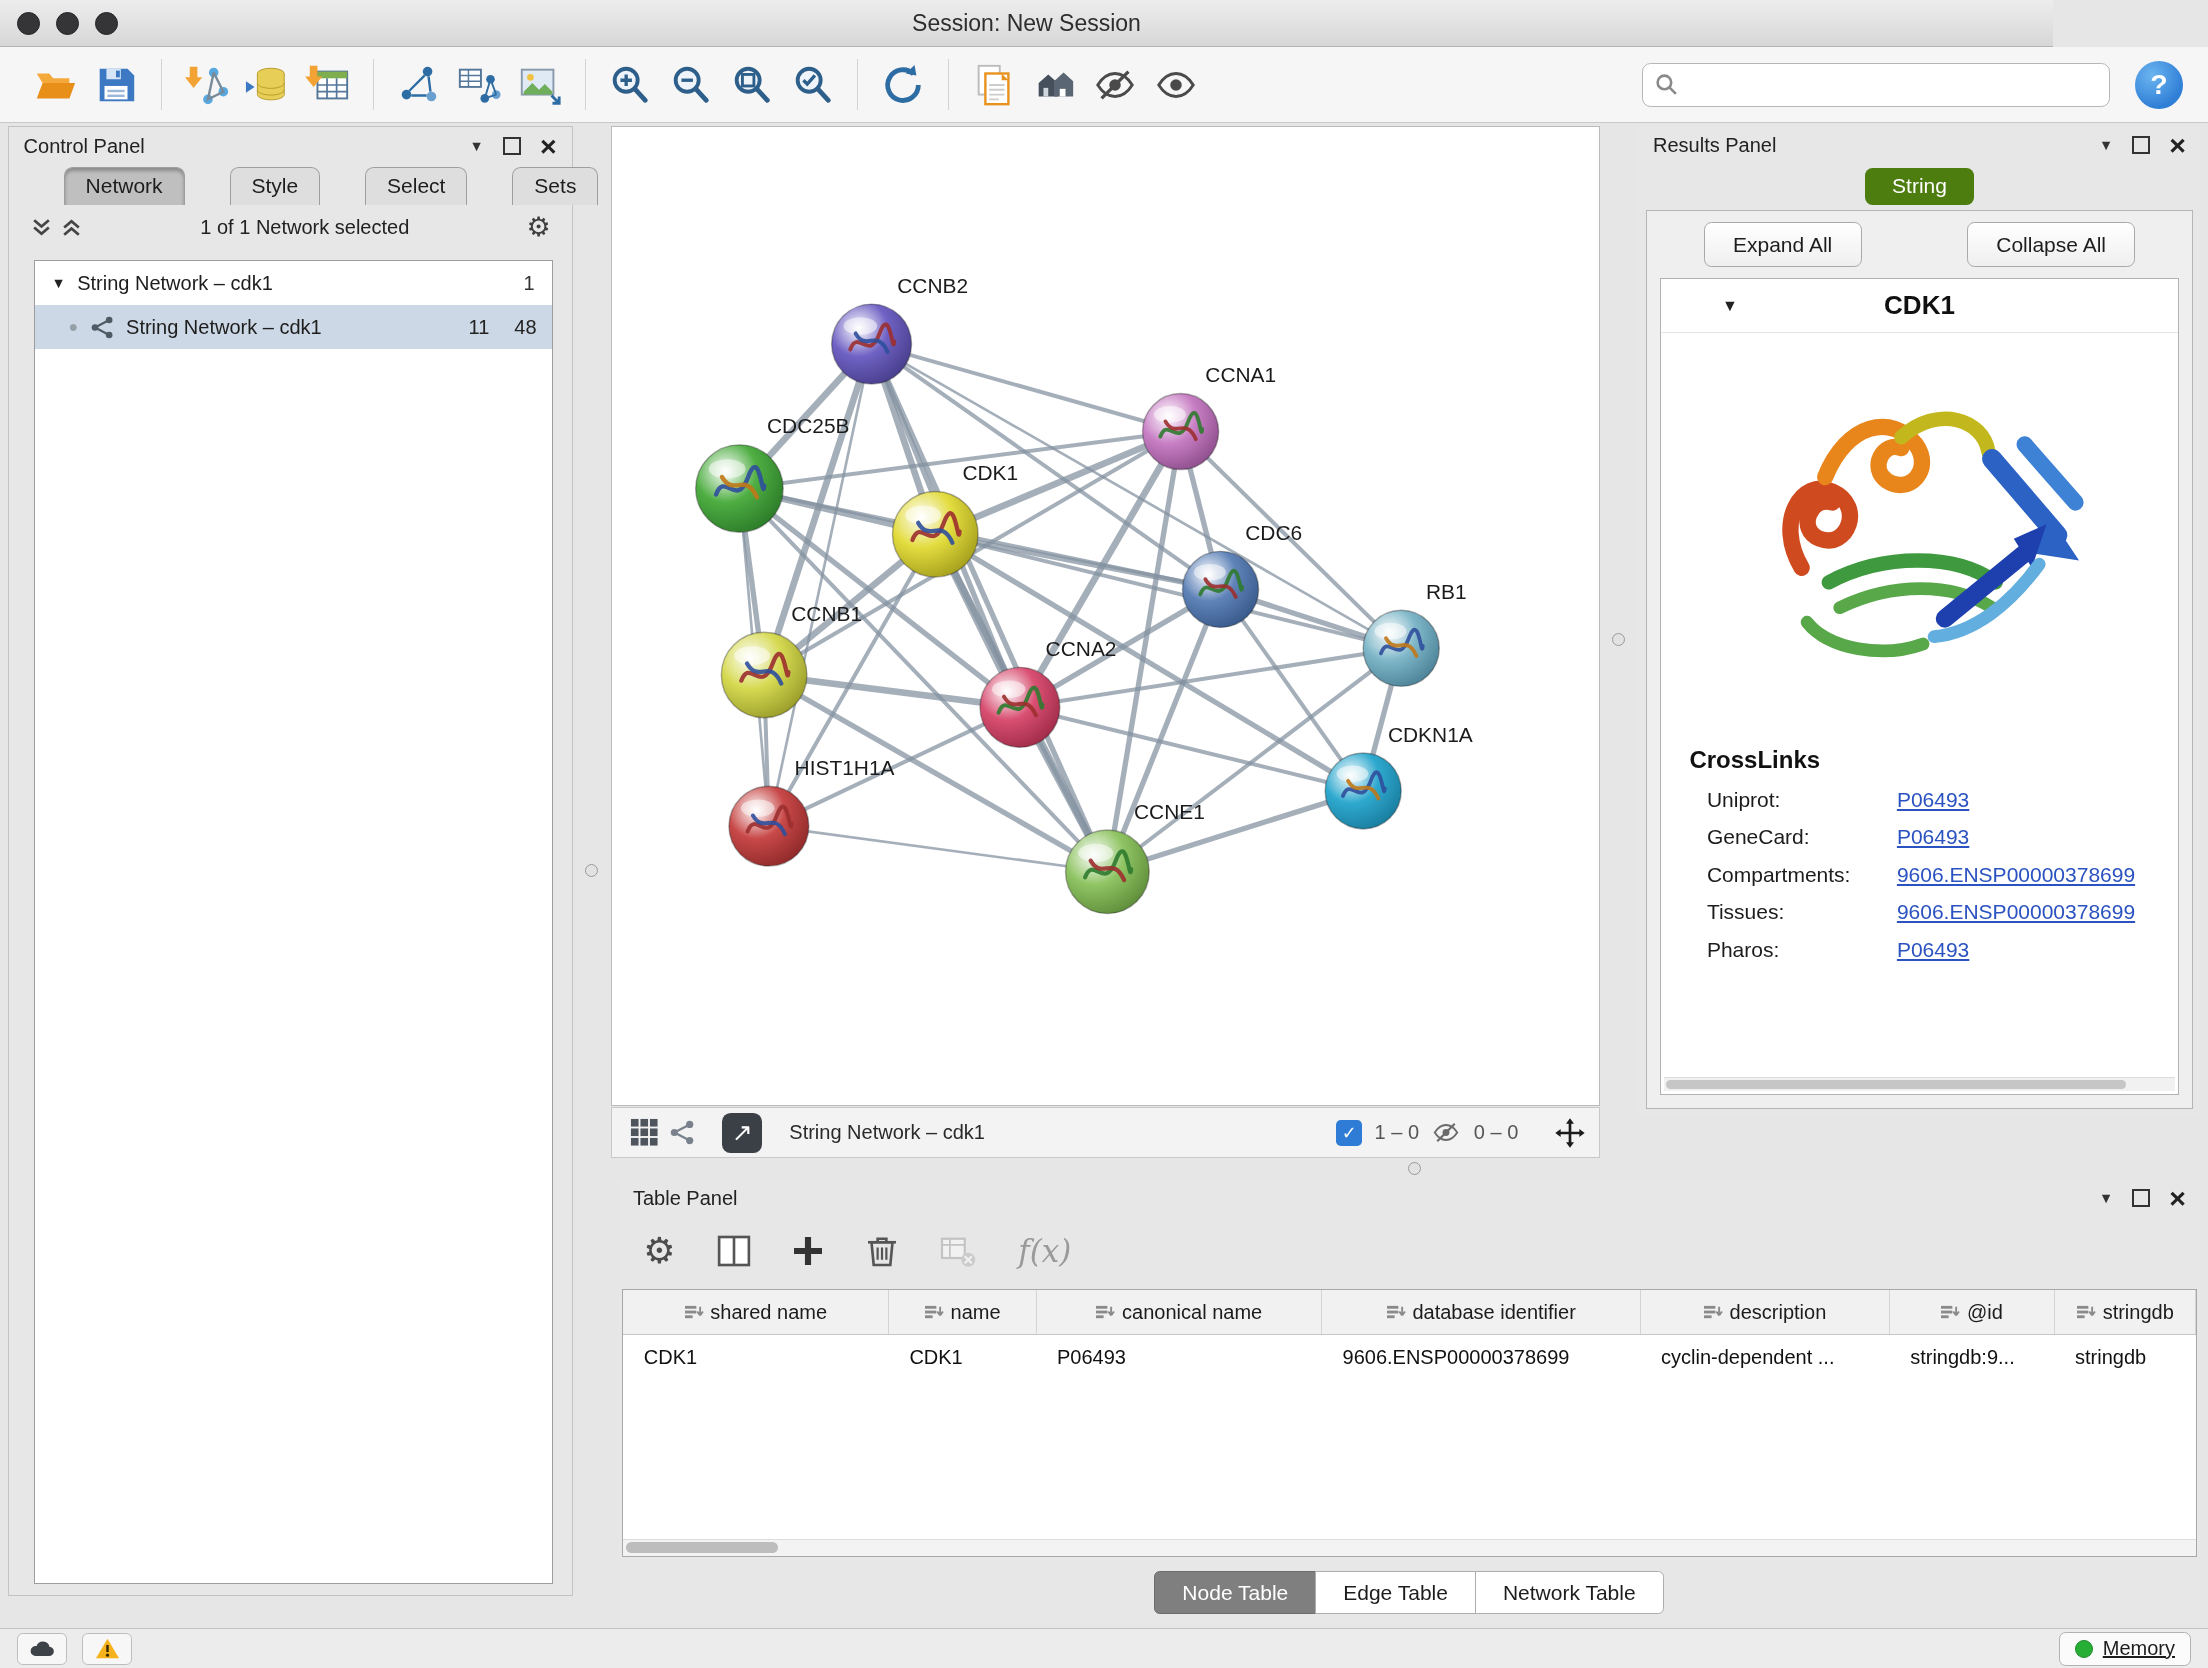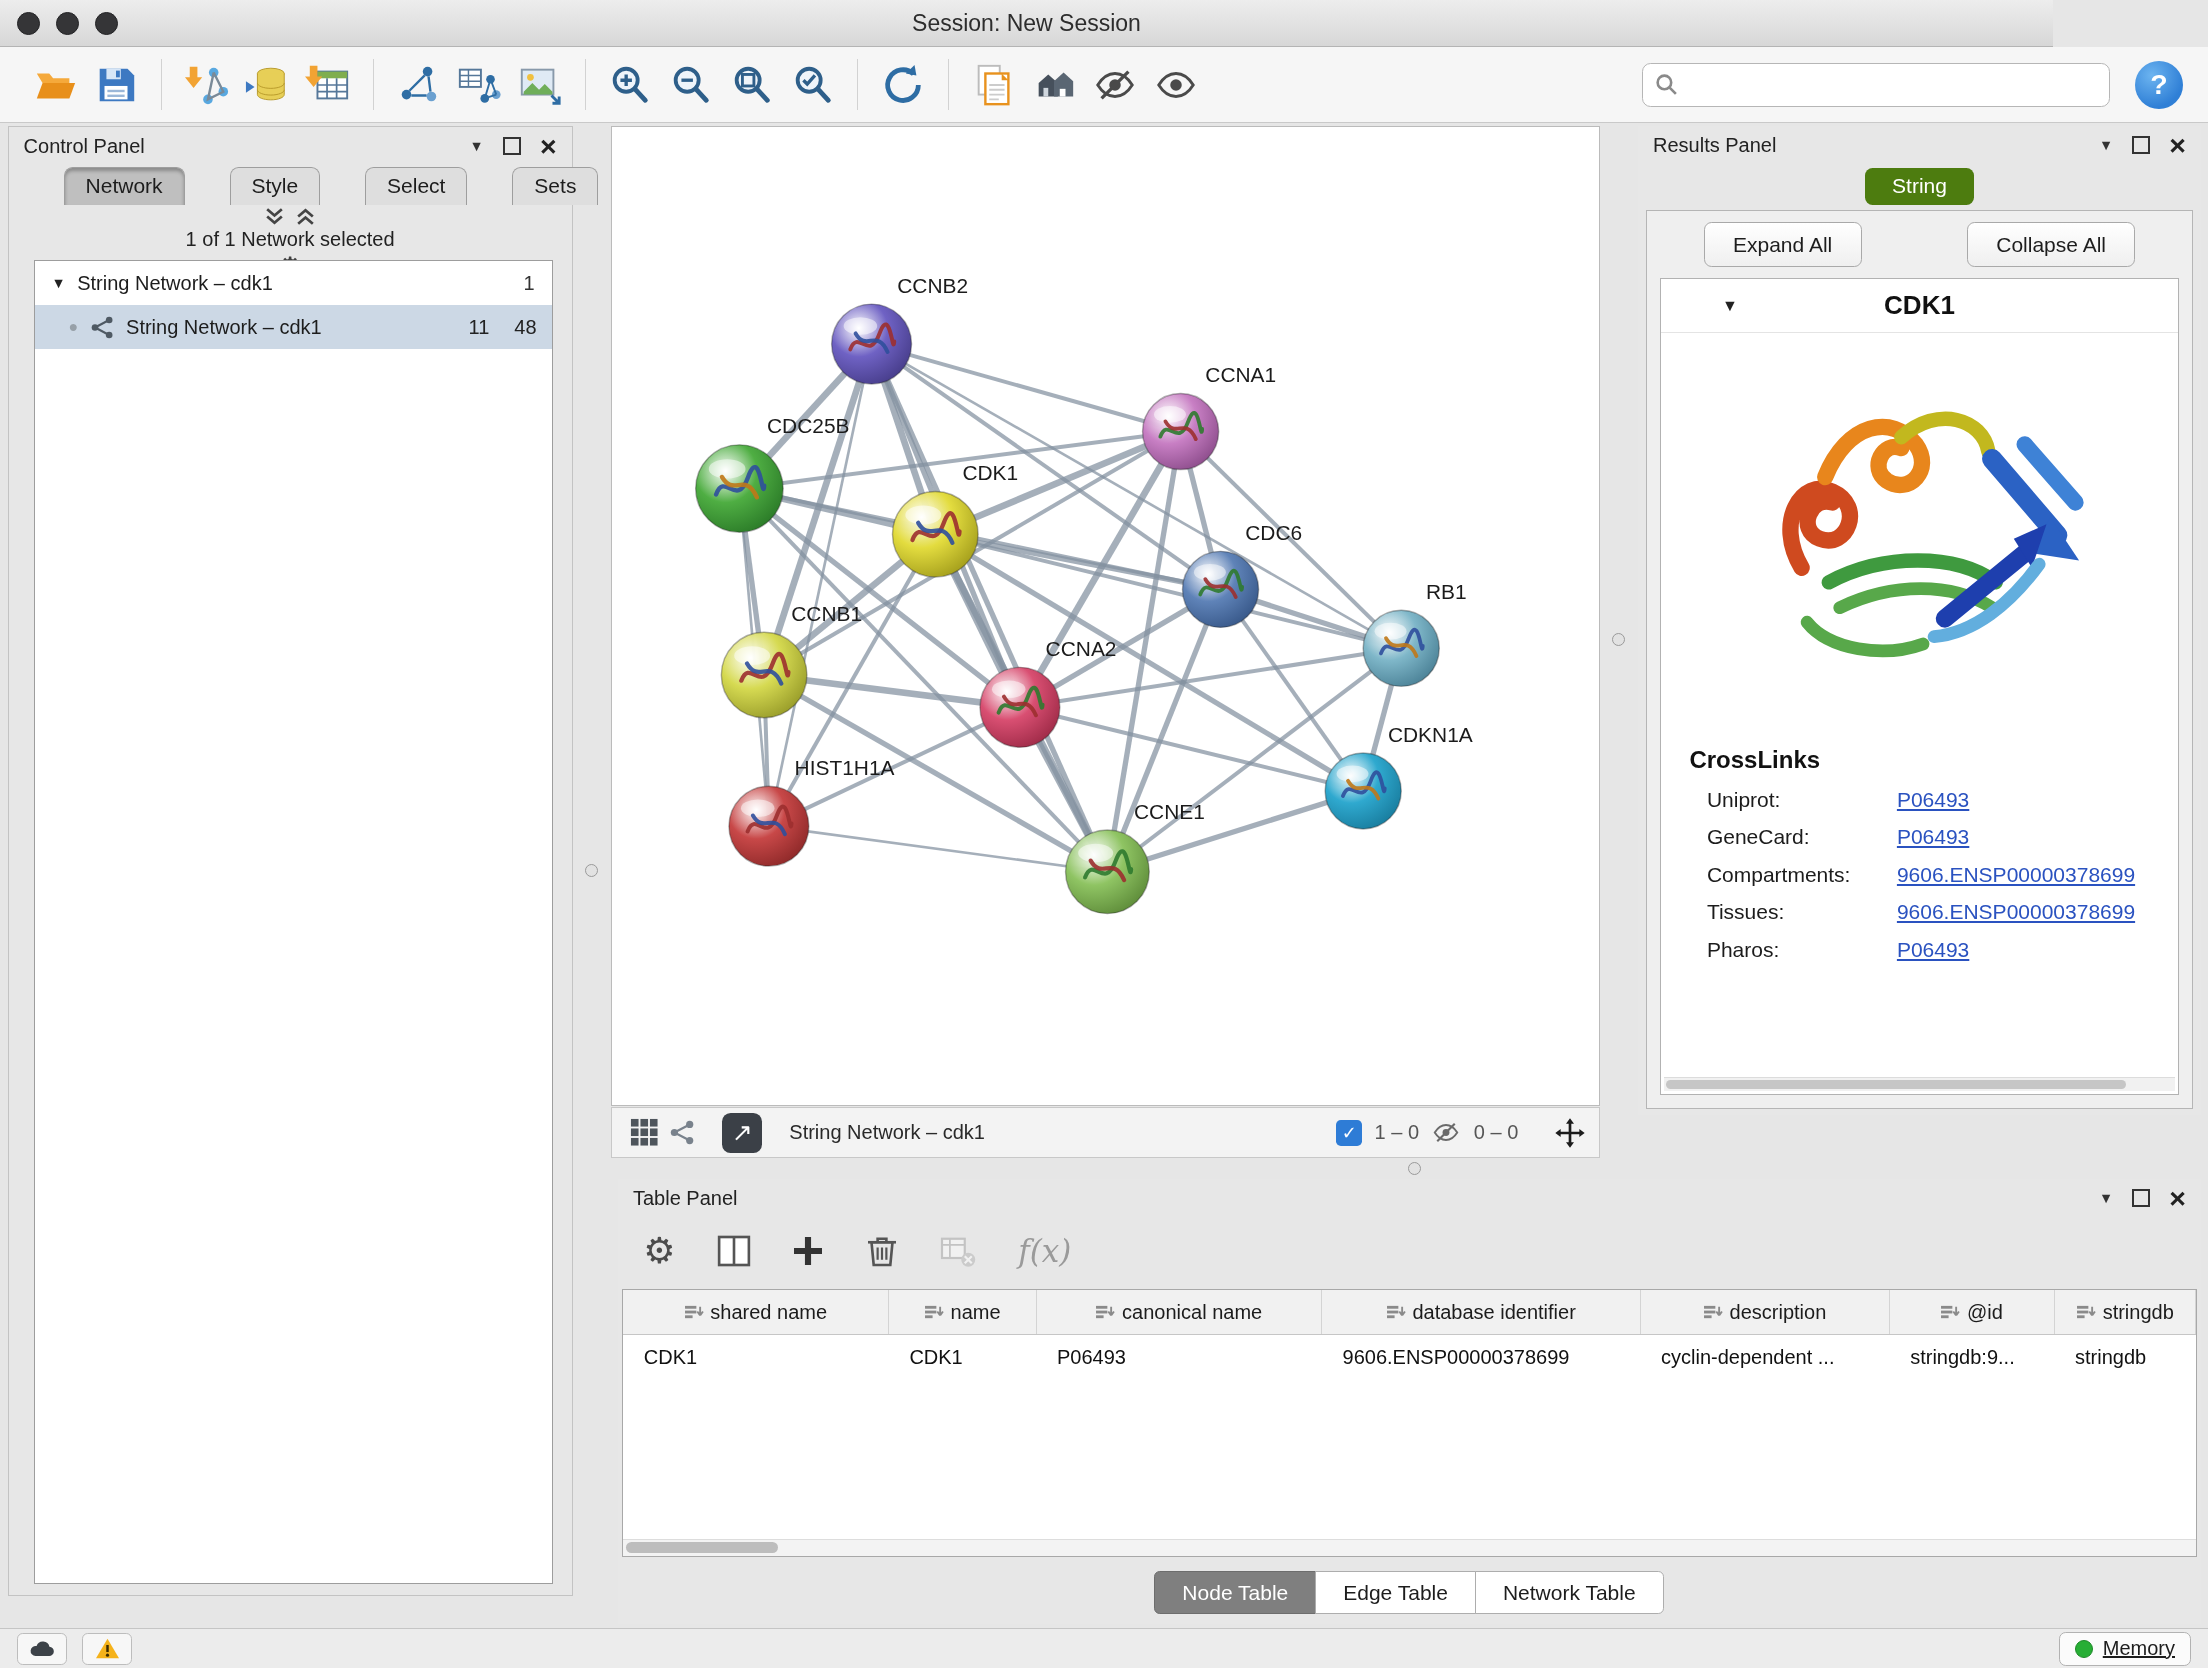--- a/index.html
+++ b/index.html
@@ -21,21 +21,21 @@
   .panel-titlerow{height:38px;display:flex;align-items:center;padding:0 15px;font-size:20px;color:#222;}
   .win-icons{margin-left:auto;display:flex;align-items:center;gap:19px;}
   .win-caret{font-size:14.3px;color:#333;}
   .win-float{width:14.3px;height:14.3px;border:2.4px solid #333;display:inline-block;}
   .win-close{font-size:28.5px;font-weight:bold;color:#222;line-height:19px;}
   
   .control-panel{position:absolute;left:7.6px;top:126px;width:565px;height:1470px;background:#e7e7e7;border:1px solid #c3c3c3;box-sizing:border-box;}
   .cp-tabs{display:flex;padding-left:55px;height:40px;align-items:flex-end;gap:42px;}
   .cp-tab{padding:6.7px 21px;font-size:21px;background:#dedede;border:1px solid #9e9e9e;border-bottom:none;border-radius:8.6px 8.6px 0 0;margin-right:2.9px;color:#1d1d1d;}
   .cp-tab.selected{background:#bfbfbf;box-shadow:inset 0 2.9px 3.8px rgba(0,0,0,.28);}
-  .cp-statusrow{height:44px;display:flex;align-items:center;padding:0 21px;flex-direction:column;}
+  .cp-statusrow{height:44px;display:flex;align-items:center;padding:0 21px;}
   .cp-status{flex:1;text-align:center;font-size:20px;color:#222;}
   .chev{display:flex;align-items:center;gap:7.6px;}
   .gearglyph{font-size:27px;color:#3f3f3f;}
   .tree{position:absolute;left:25px;top:133px;width:519px;height:1324px;background:#ffffff;border:1px solid #9d9d9d;box-sizing:border-box;}
   .tree-row{height:44px;display:flex;align-items:center;font-size:20px;}
   .tr-collection{padding:0 17px 0 17px;}
   .tr-caret{font-size:14.3px;color:#222;margin-right:11.4px;}
   .tr-count{margin-left:auto;color:#333;}
   .tr-network{background:#ccd8e5;padding:0 15px 0 34px;}
   .tr-dot{color:#97a0a8;font-size:16px;margin-right:11.4px;}

